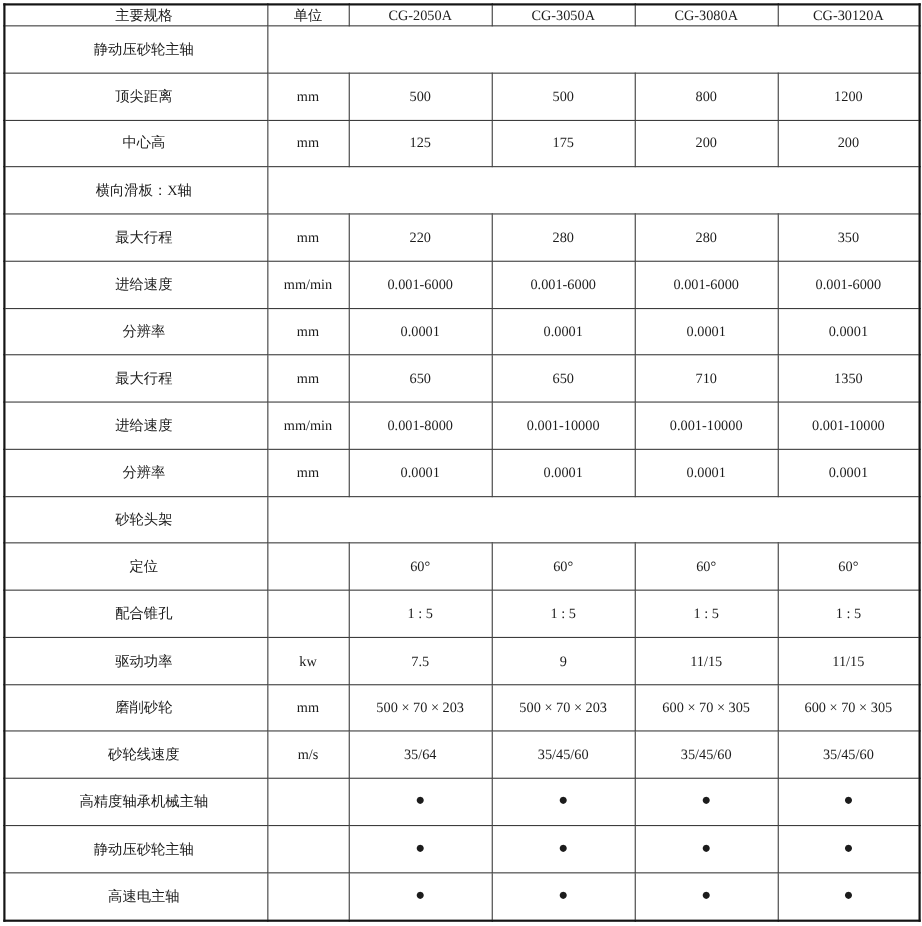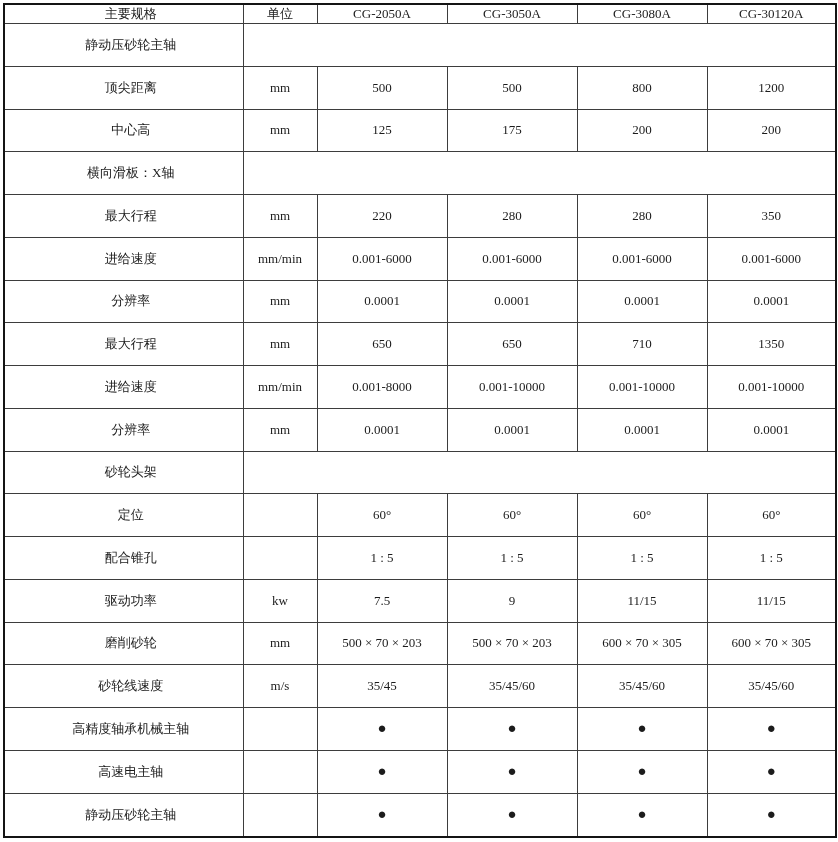--- a/index.html
+++ b/index.html
@@ -175,43 +175,43 @@
           <td class="label-cell">磨削砂轮</td>
           <td class="unit-cell">mm</td>
           <td class="value-cell">500 × 70 × 203</td>
           <td class="value-cell">500 × 70 × 203</td>
           <td class="value-cell">600 × 70 × 305</td>
           <td class="value-cell">600 × 70 × 305</td>
         </tr>
         <tr>
           <td class="label-cell">砂轮线速度</td>
           <td class="unit-cell">m/s</td>
-          <td class="value-cell">35/45</td>
+          <td class="value-cell">35/64</td>
           <td class="value-cell">35/45/60</td>
           <td class="value-cell">35/45/60</td>
           <td class="value-cell">35/45/60</td>
         </tr>
         <tr>
           <td class="label-cell">高精度轴承机械主轴</td>
           <td class="unit-cell"></td>
           <td class="value-cell dot">●</td>
           <td class="value-cell dot">●</td>
           <td class="value-cell dot">●</td>
           <td class="value-cell dot">●</td>
         </tr>
         <tr>
+          <td class="label-cell">静动压砂轮主轴</td>
+          <td class="unit-cell"></td>
+          <td class="value-cell dot">●</td>
+          <td class="value-cell dot">●</td>
+          <td class="value-cell dot">●</td>
+          <td class="value-cell dot">●</td>
+        </tr>
+        <tr>
           <td class="label-cell">高速电主轴</td>
-          <td class="unit-cell"></td>
-          <td class="value-cell dot">●</td>
-          <td class="value-cell dot">●</td>
-          <td class="value-cell dot">●</td>
-          <td class="value-cell dot">●</td>
-        </tr>
-        <tr>
-          <td class="label-cell">静动压砂轮主轴</td>
           <td class="unit-cell"></td>
           <td class="value-cell dot">●</td>
           <td class="value-cell dot">●</td>
           <td class="value-cell dot">●</td>
           <td class="value-cell dot">●</td>
         </tr>
       </tbody>
   </table>
 </div>
 

